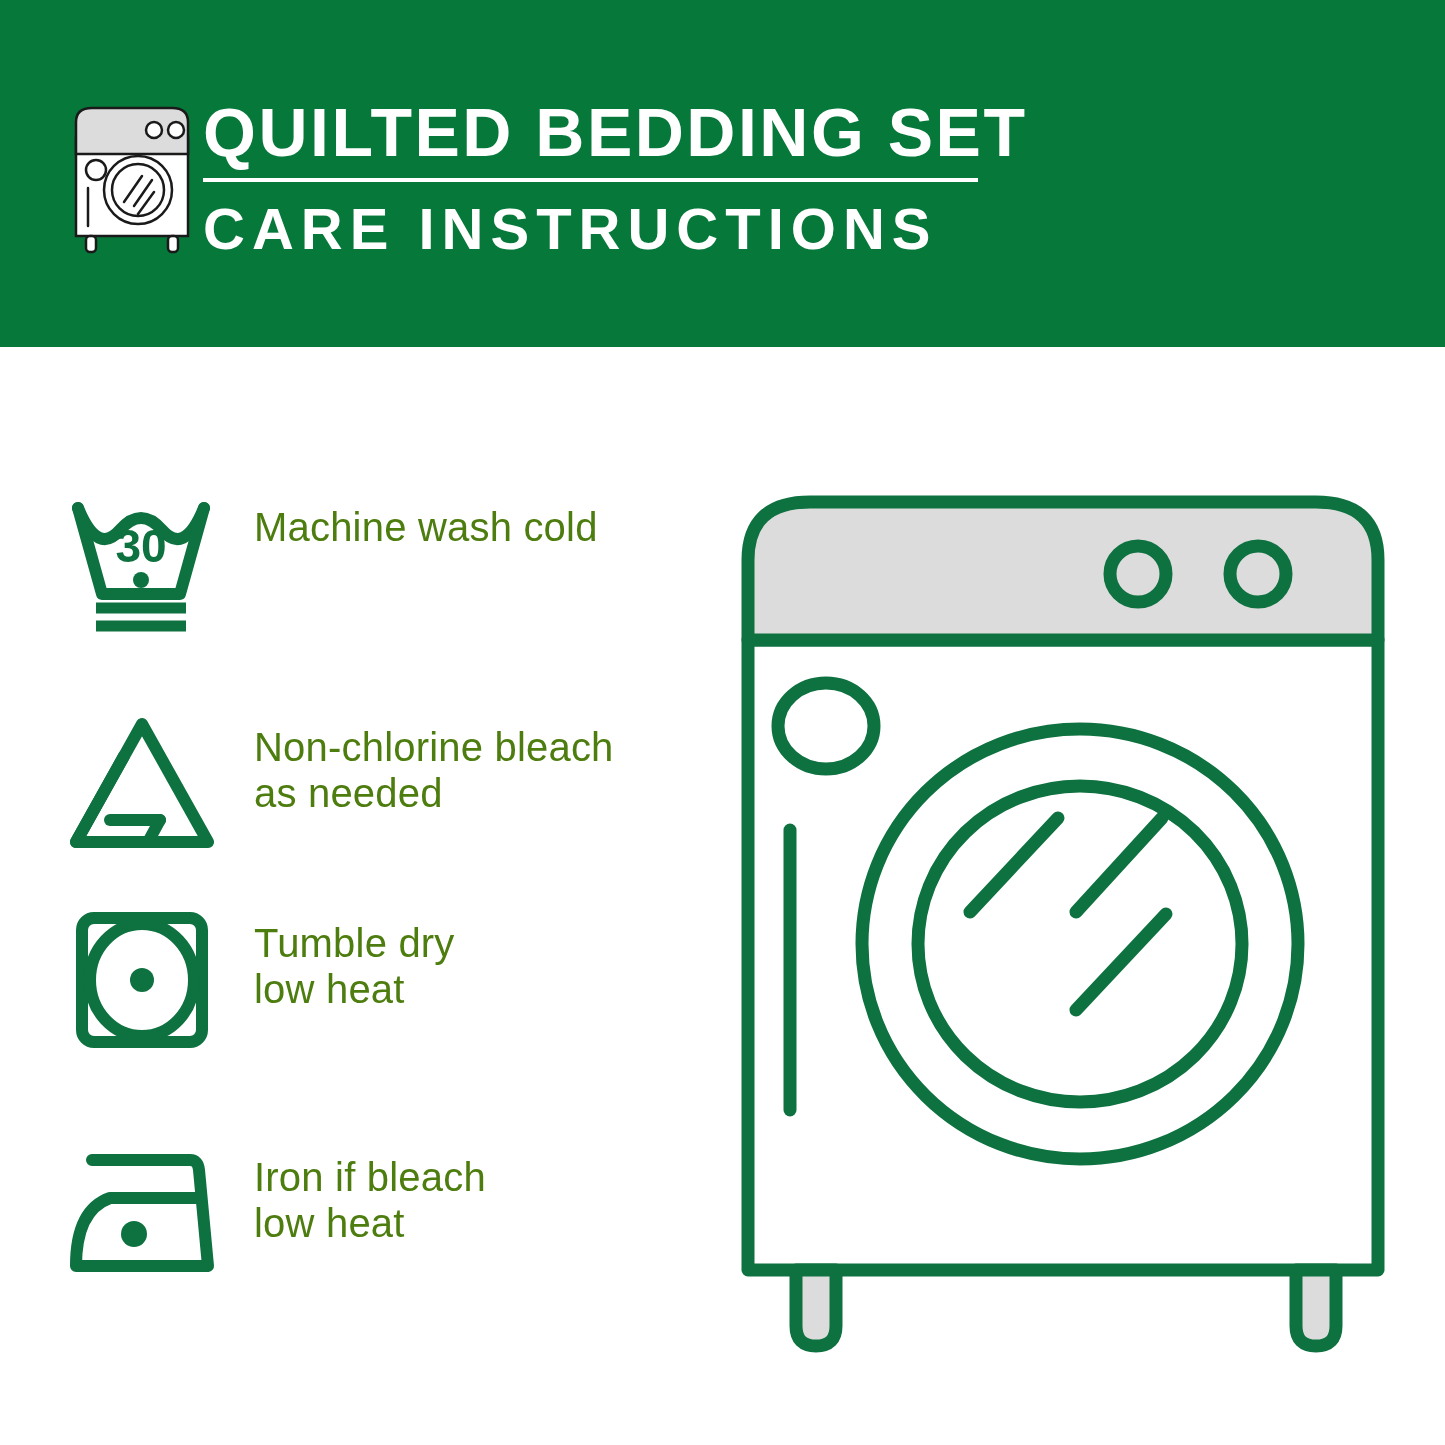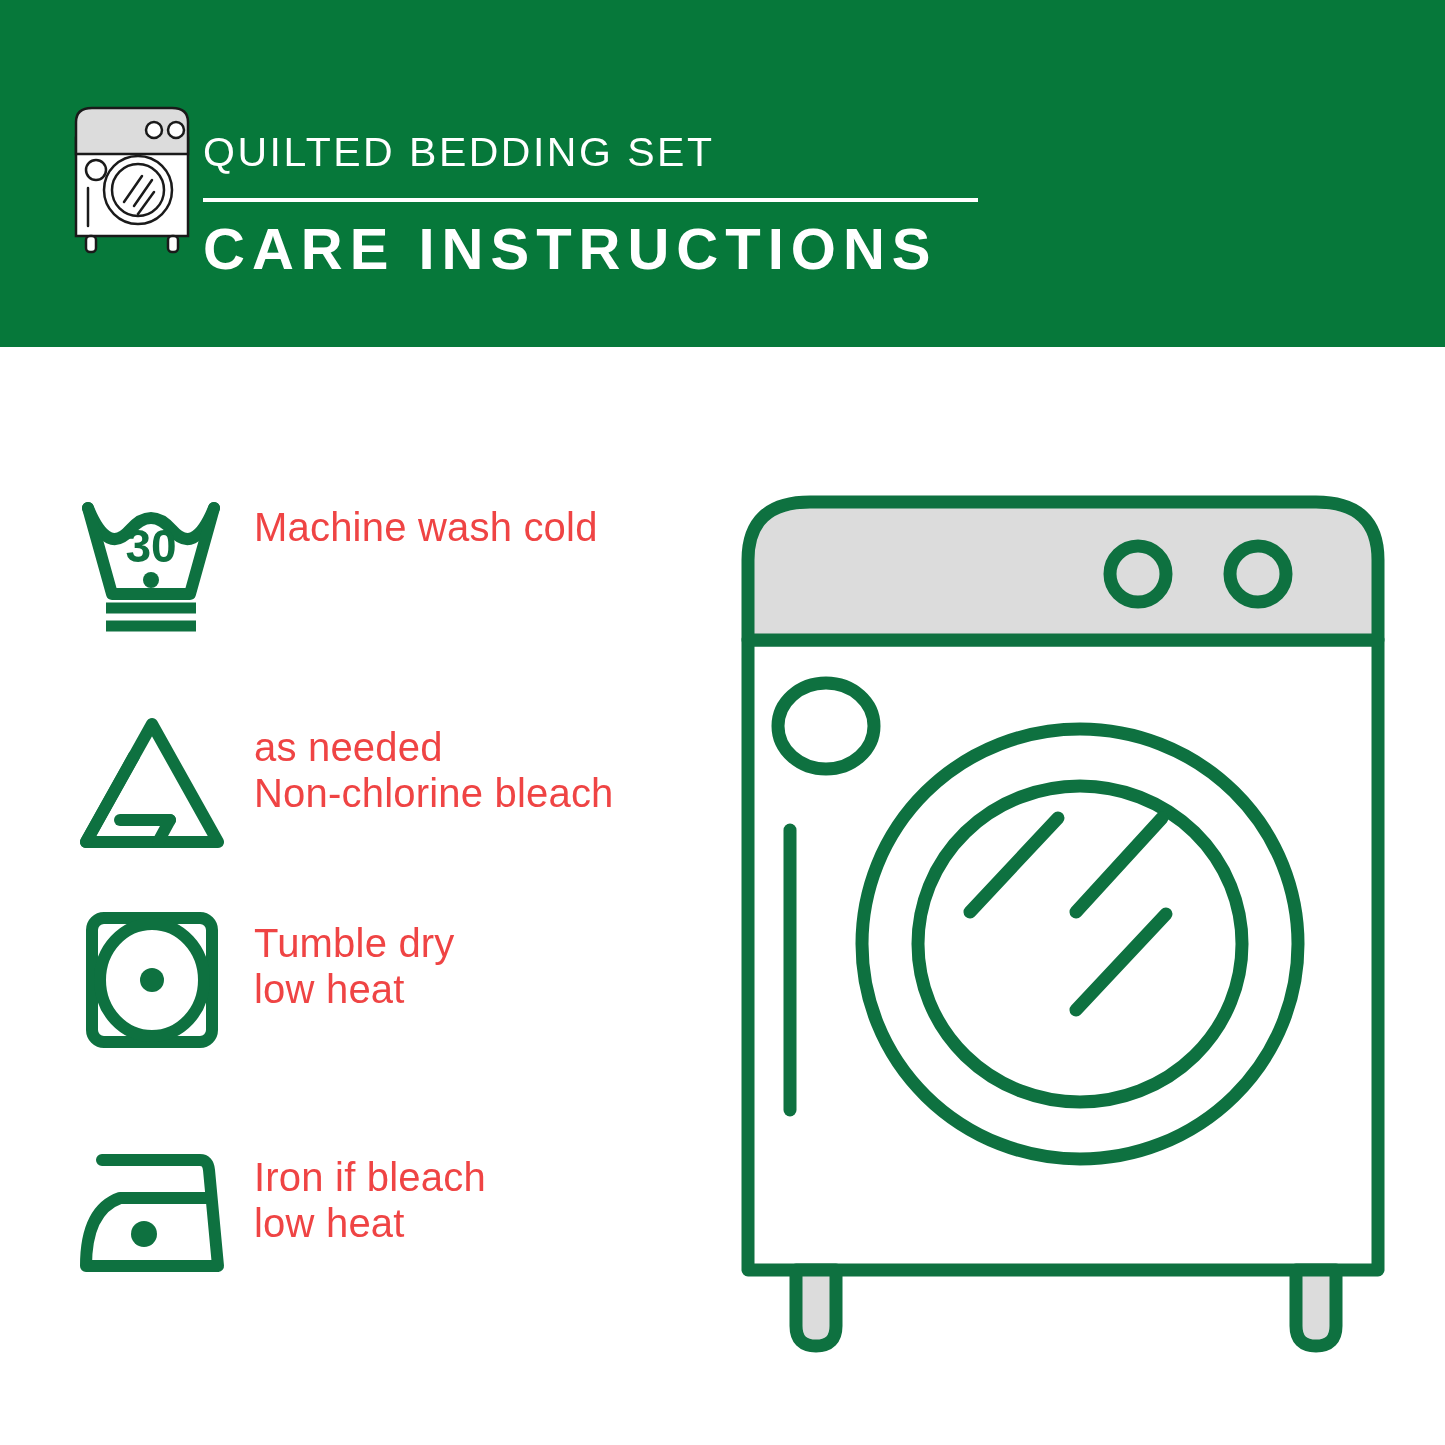--- a/index.html
+++ b/index.html
@@ -34,26 +34,25 @@
     height: 160px;
   }
   .header-text {
     position: absolute;
     left: 203px;
     top: 96px;
     width: 800px;
   }
   .title-main {
     color: #ffffff;
-    font-size: 41px;
+    font-size: 68px;
     line-height: 72px;
     letter-spacing: 2.5px;
-    font-weight: 400;
+    font-weight: 700;
     white-space: nowrap;
-    margin-top: 20px;
   }
   .title-rule {
     width: 775px;
     height: 4px;
     background: #ffffff;
     margin: 10px 0 14px 0;
   }
   .title-sub {
     color: #ffffff;
     font-size: 58px;
@@ -82,25 +81,25 @@
   .care-row-2 { top: 436px; }
   .care-row-3 { top: 670px; }
 
   .care-symbol {
     width: 170px;
     min-width: 170px;
     height: 160px;
     margin-left: 62px;
     display: flex;
     align-items: flex-start;
-    justify-content: flex-end;
+    justify-content: flex-start;
   }
   .care-text {
     margin-left: 22px;
-    color: #ef4444;
+    color: #4d7c0f;
     font-size: 40px;
     line-height: 46px;
     letter-spacing: 0.2px;
     padding-top: 14px;
   }
   .care-text .ln { display: block; white-space: nowrap; }
 
   
   .machine {
     position: absolute;
@@ -177,22 +176,22 @@
         <svg width="160" height="150" viewBox="0 0 160 150">
           <g fill="none" stroke="#0E7140" stroke-width="12" stroke-linecap="round" stroke-linejoin="round">
             <path d="M80 14 L 146 132 L 14 132 Z"></path>
             <line x1="62" y1="46" x2="14" y2="132"></line>
             <line x1="98" y1="110" x2="86" y2="132"></line>
             <line x1="98" y1="110" x2="48" y2="110"></line>
           </g>
         </svg>
       </div>
       <div class="care-text">
+        <span class="ln">Non-chlorine bleach</span>
         <span class="ln">as needed</span>
-        <span class="ln">Non-chlorine bleach</span>
       </div>
     </div>
 
     <div class="care-row care-row-2">
       <div class="care-symbol">
         <svg width="160" height="150" viewBox="0 0 160 150">
           <g fill="none" stroke="#0E7140" stroke-width="12" stroke-linejoin="round">
             <rect x="20" y="12" width="120" height="124" rx="12"></rect>
             <ellipse cx="80" cy="74" rx="52" ry="56"></ellipse>
           </g>

